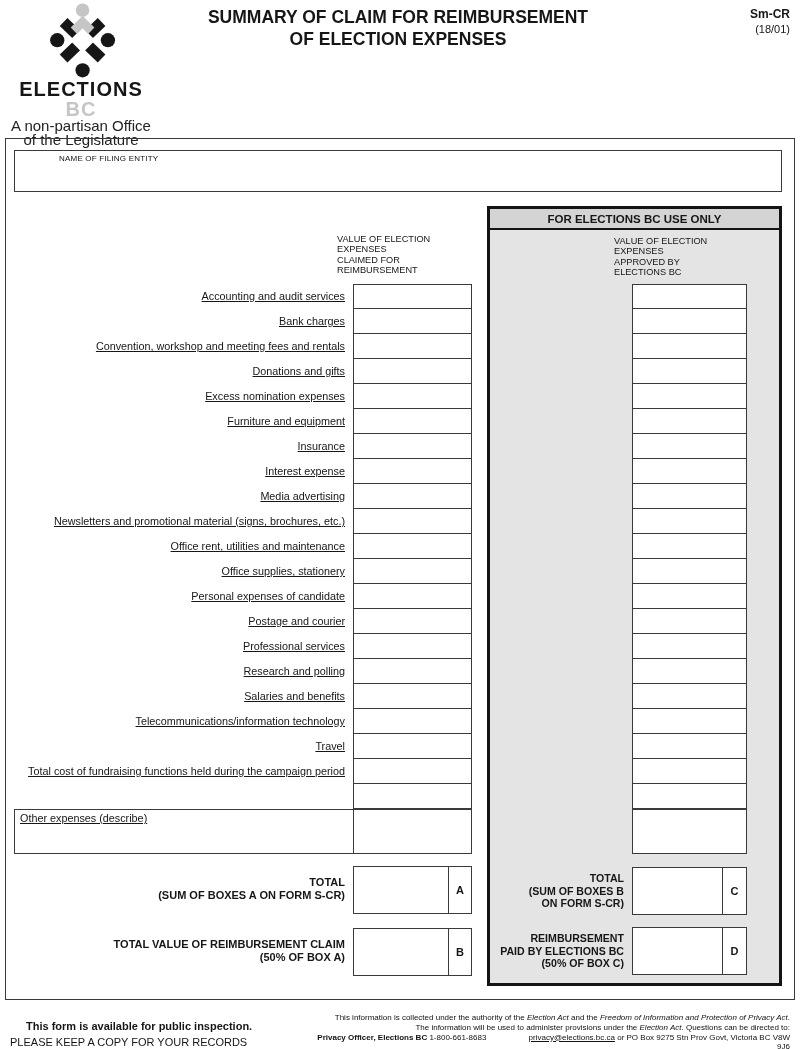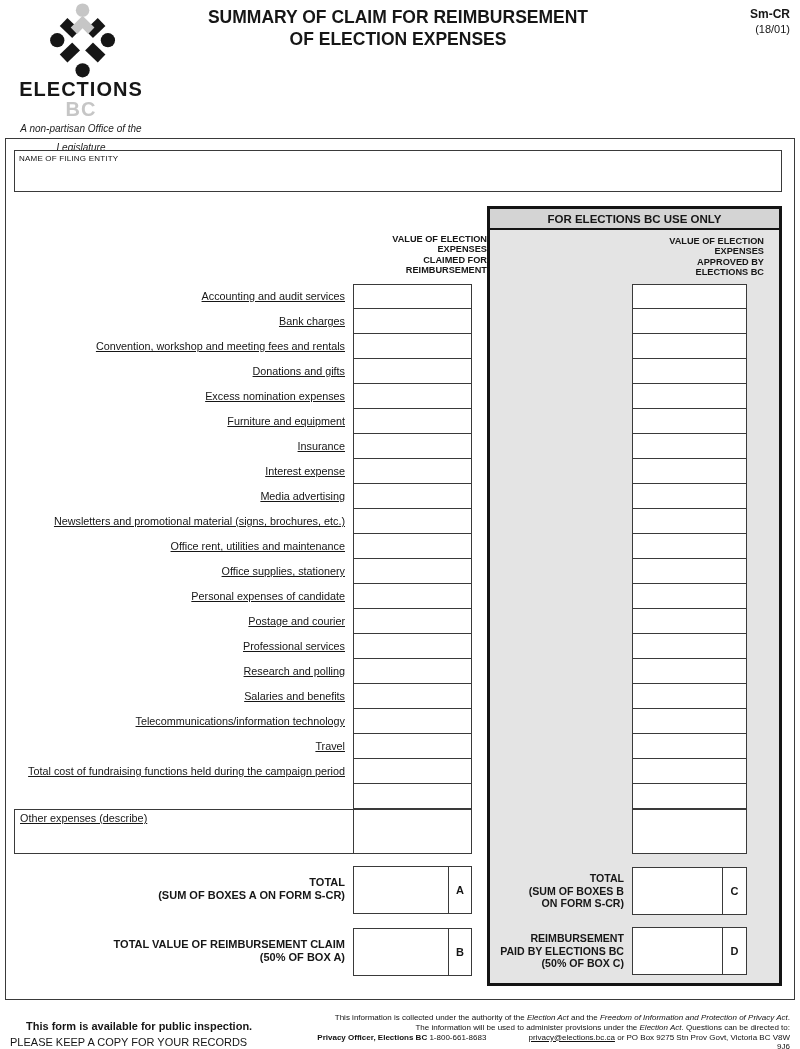--- a/index.html
+++ b/index.html
@@ -15,38 +15,38 @@
   body{font-family:"Liberation Sans", sans-serif;color:var(--ink);}
   .page{position:relative;width:800px;height:1049px;background:#fff;overflow:hidden;}
   .abs{position:absolute;}
   .preline{white-space:pre-line;}
 
   
   .logo{left:4px;top:3px;width:154px;text-align:center;}
   .logo svg{display:block;margin:0 auto;}
   .logo-word{font-size:20px;font-weight:bold;letter-spacing:1px;line-height:20px;}
   .logo-word .bc{color:var(--logo_gray);}
-  .logo-tag{font-size:10px;line-height:19px;color:#222;font-style:italic;}
+  .logo-tag{font-size:15px;line-height:14px;color:#222;}
   .title{left:178px;top:6px;width:440px;text-align:center;font-weight:bold;font-size:17.5px;line-height:22px;}
   .formcode{right:10px;top:5px;text-align:right;}
   .formcode .code{font-size:12px;font-weight:bold;line-height:18px;}
   .formcode .ver{font-size:11px;line-height:13px;}
 
   
   .outer{left:5px;top:138px;width:790px;height:862px;border:1.5px solid var(--line);}
   .namebox{left:14px;top:150px;width:768px;height:42px;border:1px solid var(--line);background:#fff;}
-  .namebox .lbl{font-size:8px;letter-spacing:.2px;padding:3px 0 0 4px;color:#111;}
+  .namebox .lbl{font-size:8px;letter-spacing:.2px;padding:3px 0 0 4px;color:#111;margin-left:40px;}
 
   
   .panel{left:487px;top:206px;width:295px;height:780px;background:var(--panel_bg);border:3px solid var(--panel_border);}
   .panel-head{position:absolute;left:0;top:0;right:0;height:21px;background:var(--panel_header_bg);
     border-bottom:2px solid var(--panel_border);font-weight:bold;font-size:11.5px;line-height:20px;text-align:center;}
 
   
-  .colhead{font-weight:bold;font-size:9.2px;line-height:10.4px;text-align:right;}
+  .colhead{font-weight:normal;font-size:9.2px;line-height:10.4px;text-align:left;}
   .colhead.claimed{left:337px;top:234px;width:150px;}
   .colhead.approved{left:614px;top:236px;width:150px;}
 
   
   .labels{left:2px;top:284px;width:343px;text-decoration:underline;}
   .row-label{height:25px;line-height:25px;font-size:10.8px;text-align:right;white-space:nowrap;}
   .boxcol{top:284px;}
   .boxcol.claimed{left:353px;width:119px;}
   .boxcol.approved{left:632px;width:115px;}
   .vbox{height:25px;border:1px solid var(--line);border-top:none;background:#fff;}

